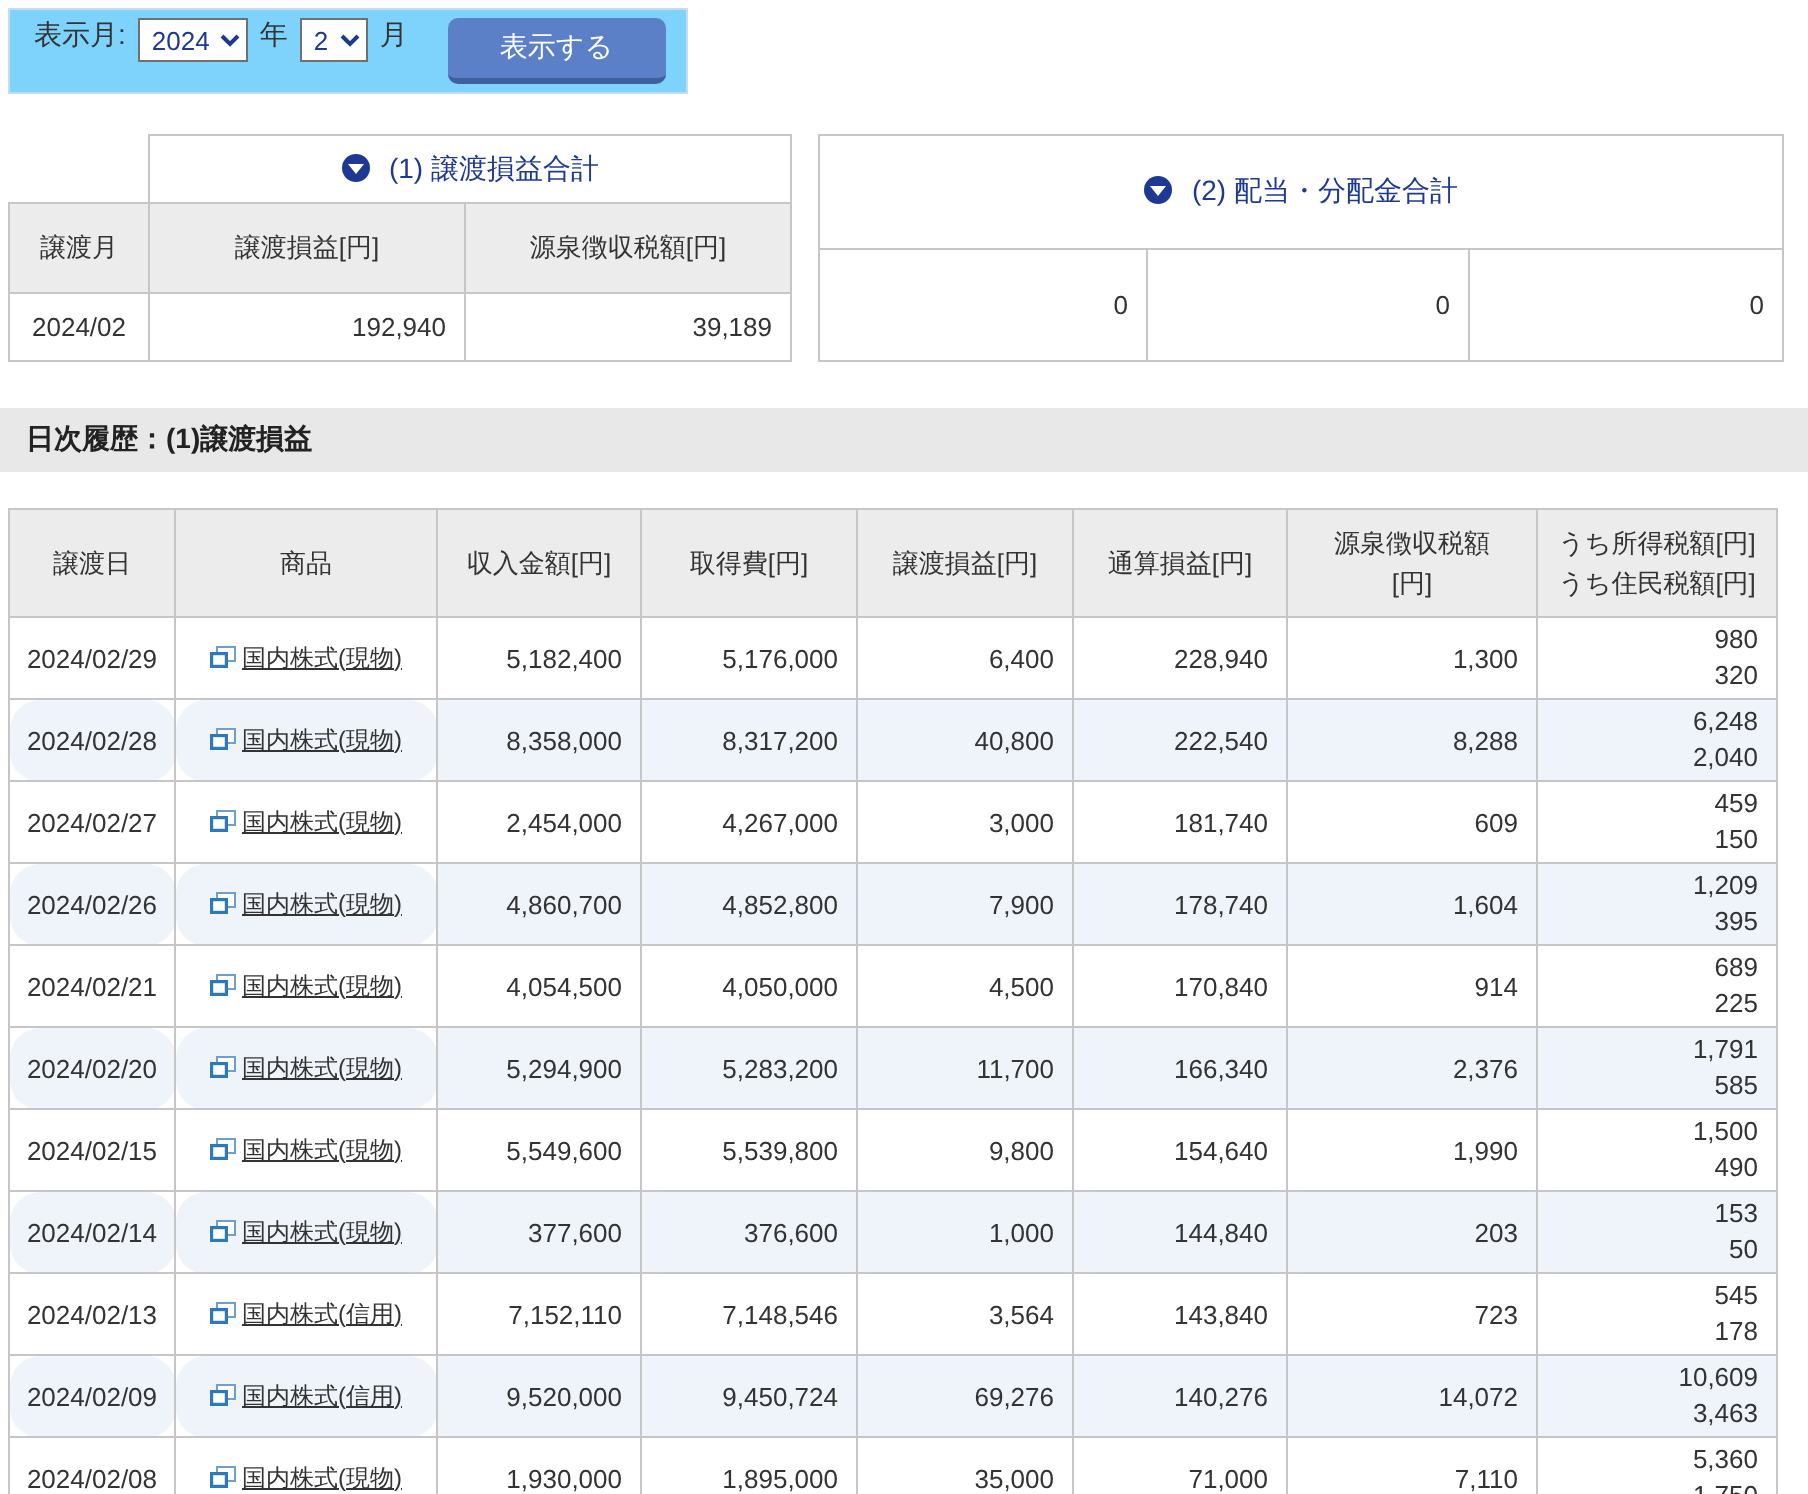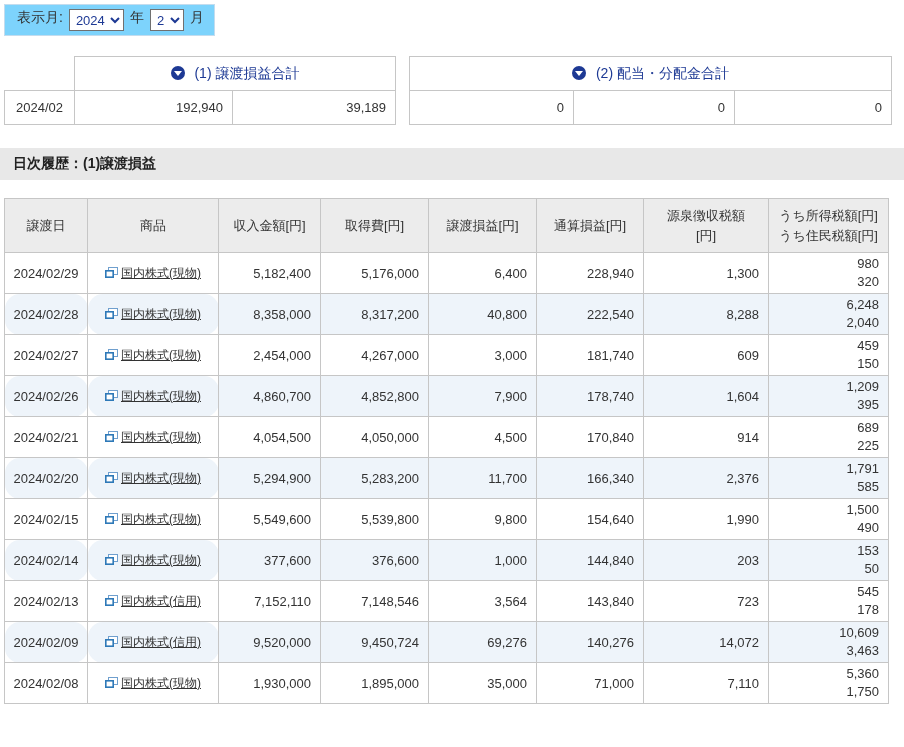--- a/index.html
+++ b/index.html
@@ -71,38 +71,50 @@
 <div class="filter-bar">
   <span>表示月:</span>
   <select>
     <option>2024</option>
   </select>
   <span>年</span>
   <select>
     <option>2</option>
   </select>
   <span>月</span>
+  <button class="btn-display">表示する</button>
 </div>
 
 
 <div class="summary-row">
   <table class="summary" id="sum1">
     <colgroup>
         <col style="width:70px">
         <col style="width:158px">
         <col style="width:163px">
       </colgroup>
     <tbody>
         <tr>
       <td class="cell-spacer"></td>
       <td colspan="2" class="title-cell">
         <span class="toggle-circle"><span class="tri"></span></span>
         <span>(1) 譲渡損益合計</span>
       </td>
     </tr>
+    <tr class="hdr-row">
+          <th>
+            <div>譲渡月</div>
+          </th>
+          <th>
+            <div>譲渡損益[円]</div>
+          </th>
+          <th>
+            <div>源泉徴収税額[円]</div>
+          </th>
+        </tr>
     <tr class="data-row">
           <td class="c-center">
             <div>2024/02</div>
           </td>
           <td class="num">
             <div>192,940</div>
           </td>
           <td class="num">
             <div>39,189</div>
           </td>

